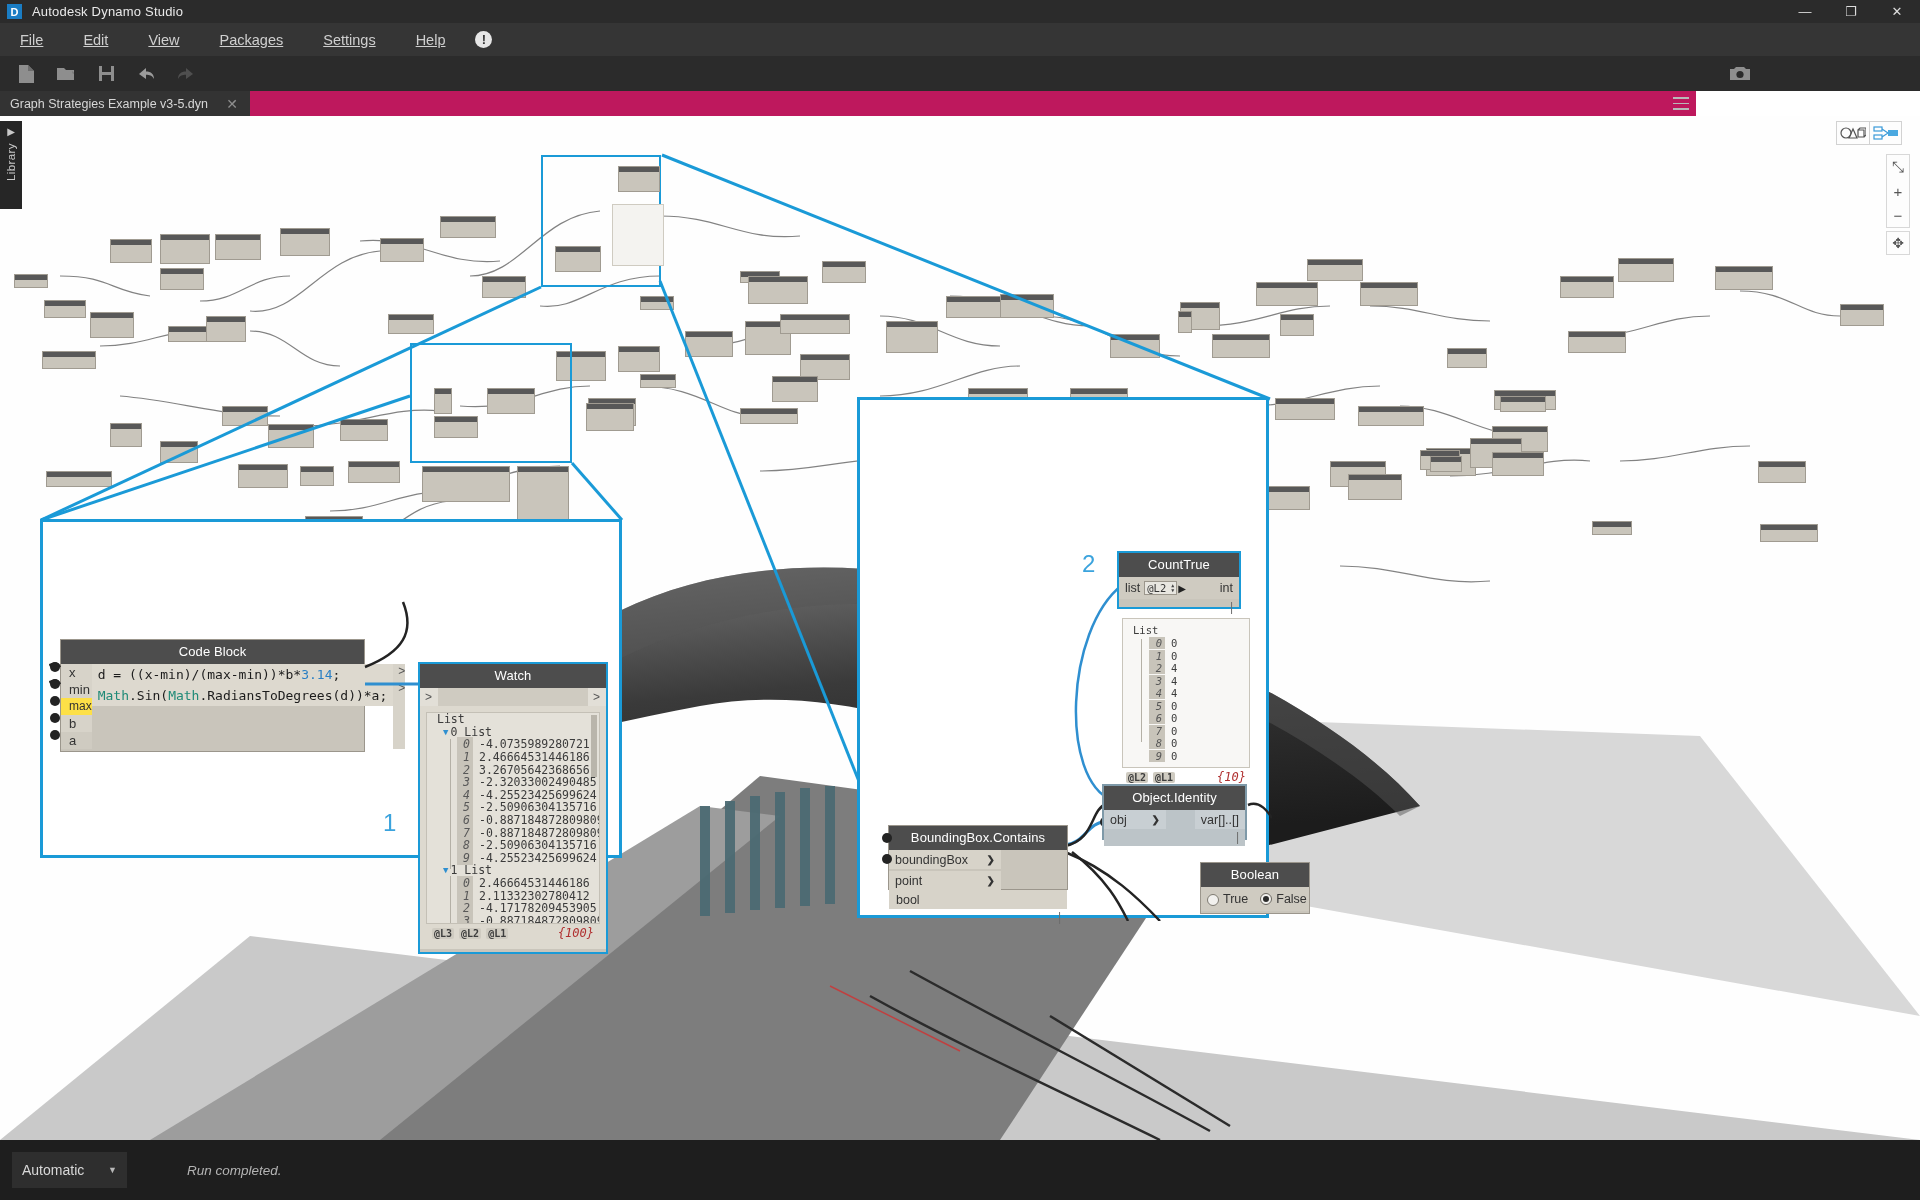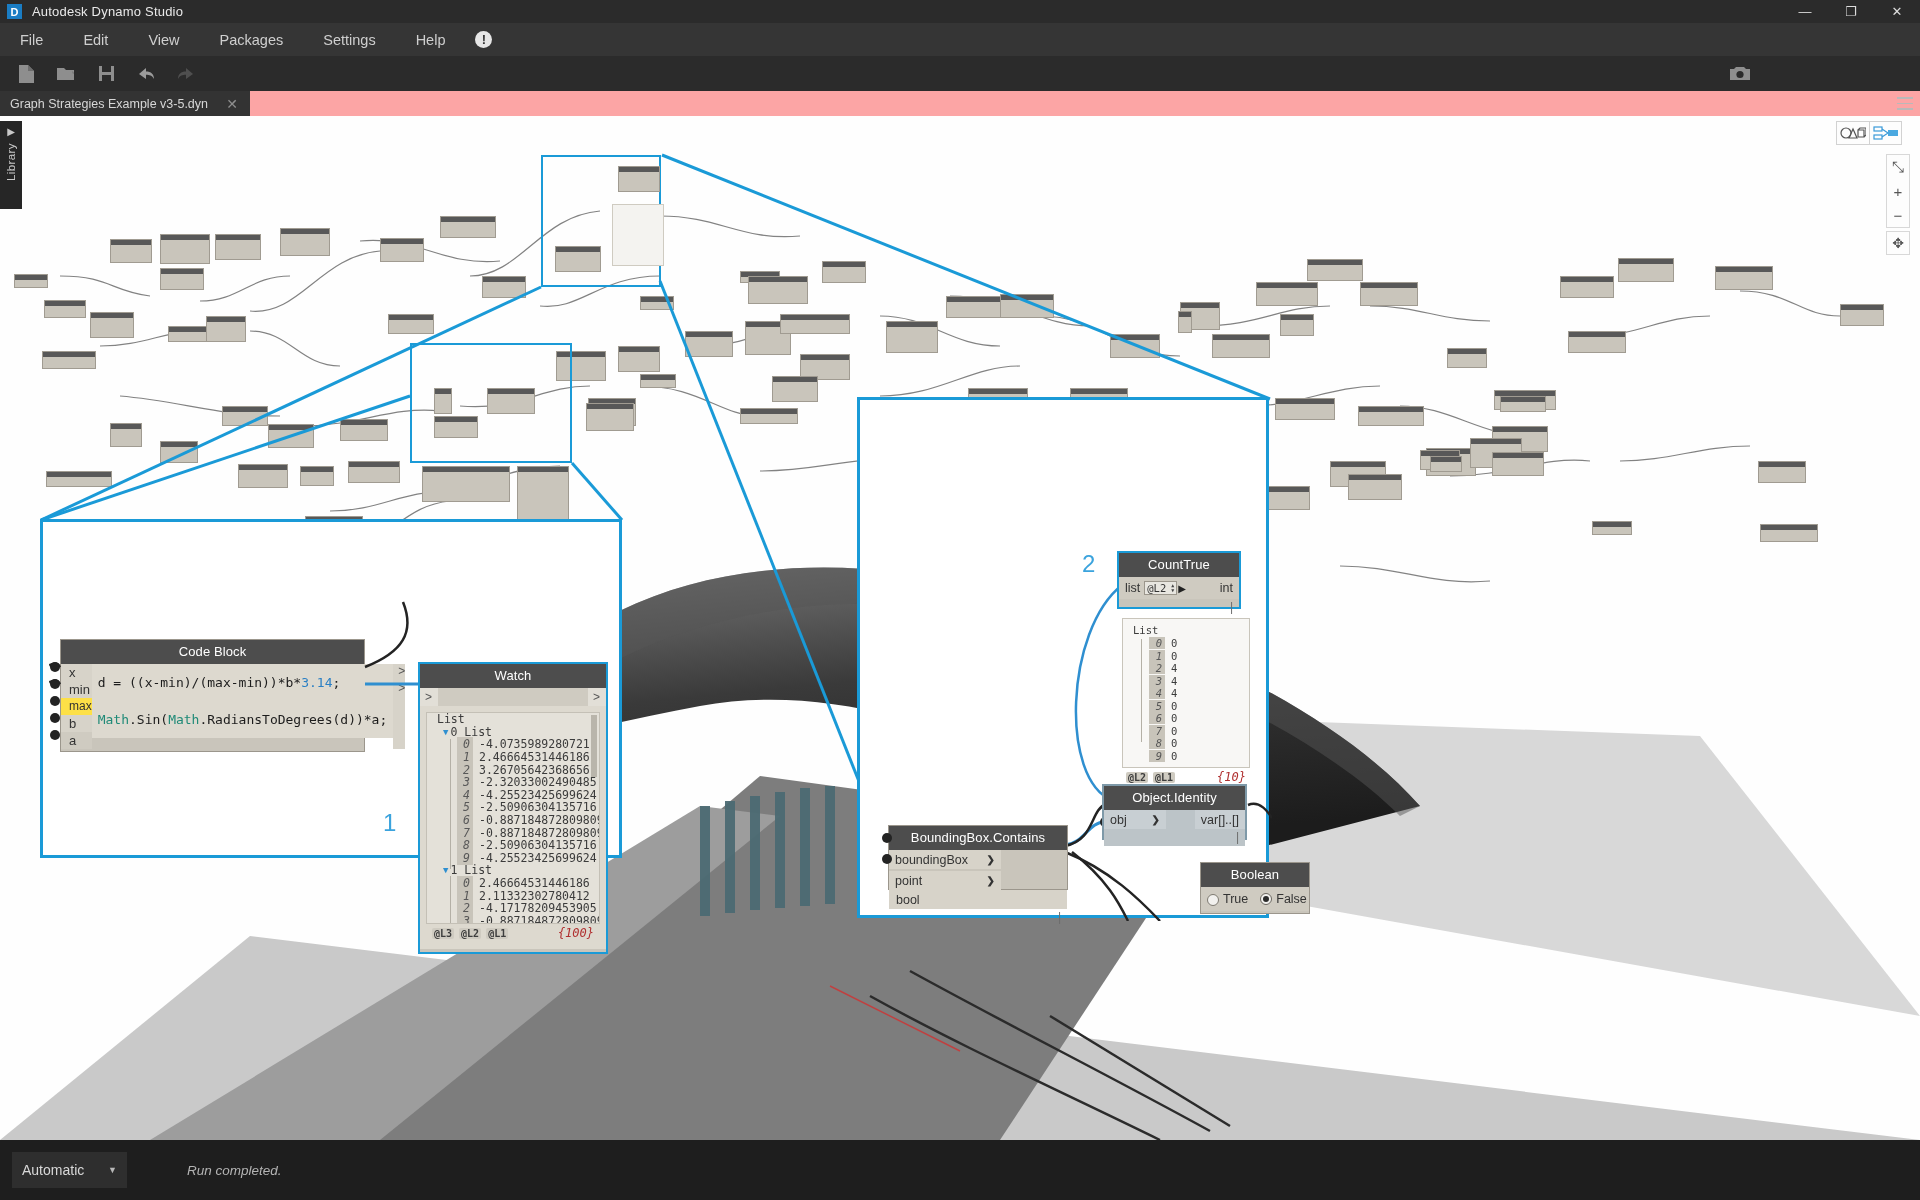--- a/index.html
+++ b/index.html
@@ -30,21 +30,21 @@
     color: #dcdcdc; font-size: 13px; line-height: 1;
   }
 
   
   .menubar {
     position: absolute; top: 23px; left: 0; width: 1920px; height: 33px;
     background: #353535; display: flex; align-items: center;
   }
   .menu-item {
     color: #cfcfcf; font-size: 14.5px; padding: 0 20px; height: 33px;
-    display: flex; align-items: center; cursor: default;
+    display: flex; align-items: center; cursor: default; text-decoration: underline;
   }
   .warn-icon {
     width: 17px; height: 17px; border-radius: 50%;
     background: #e6e6e6; color: #353535;
     font-size: 13px; font-weight: bold; line-height: 17px; text-align: center;
     margin-left: 10px;
   }
 
   
   .toolbar {
@@ -52,22 +52,22 @@
     background: #2b2b2b; display: flex; align-items: center;
   }
   .tool-btn {
     width: 40px; height: 35px; display: flex; align-items: center; justify-content: center;
   }
   .tool-btn svg { display: block; }
   .cam-btn { position: absolute; left: 1720px; top: 0; }
 
   
   .tabstrip {
-    position: absolute; top: 91px; left: 0; width: 1920px; height: 25px;
-    background: #fca5a5; display: flex; align-items: flex-end;
+    position: absolute; top: 91px; left: 0; width: 1696px; height: 25px;
+    background: #be185d; display: flex; align-items: flex-end;
   }
   .tab {
     background: #333333; color: #d7d7d7; font-size: 12.5px;
     display: flex; align-items: center; padding: 0 6px 0 10px; height: 25px;
     min-width: 250px;
   }
   .tab-close { margin-left: auto; color: #8e8e8e; font-size: 14px; padding: 0 6px; }
   .hamburger {
     position: absolute; right: 7px; top: 6px; width: 16px; height: 13px;
   }
@@ -142,21 +142,21 @@
   .w-caret { color: #2f8fd0; font-size: 9px; margin-right: 2px; }
   .w-guide { position: absolute; width: 1px; background: #b4b0a6; }
   .watch-foot { display: flex; align-items: center; padding: 2px 6px 3px;
                 font-family: "DejaVu Sans Mono", monospace; font-size: 10.5px; color: #4a4a4a; }
   .lvl { background: #cfcbc1; color: #3d3d3d; font-weight: bold; margin-right: 5px;
          padding: 0 2px; border-radius: 2px; font-size: 10px; }
   .watch-count { margin-left: auto; color: #b03030; font-style: italic; font-size: 12px; }
 
   
   .cb-code { background: #ddd9cf; font-family: "DejaVu Sans Mono", monospace;
-             font-size: 13px; color: #1c1c1c; padding: 10px 6px; line-height: 17px; white-space: nowrap; }
+             font-size: 13px; color: #1c1c1c; padding: 2px 6px; line-height: 17px; white-space: nowrap; }
   .cb-num { color: #2a7fc4; }
   .cb-fn { color: #1f8a77; }
 
   
   .w-sb { position: absolute; right: 2px; top: 2px; width: 6px; height: 62px; background: #b9b5ab; }
 
   
   .statusbar {
     position: absolute; top: 1140px; left: 0; width: 1920px; height: 60px;
     background: #1e1e1e; display: flex; align-items: center;

